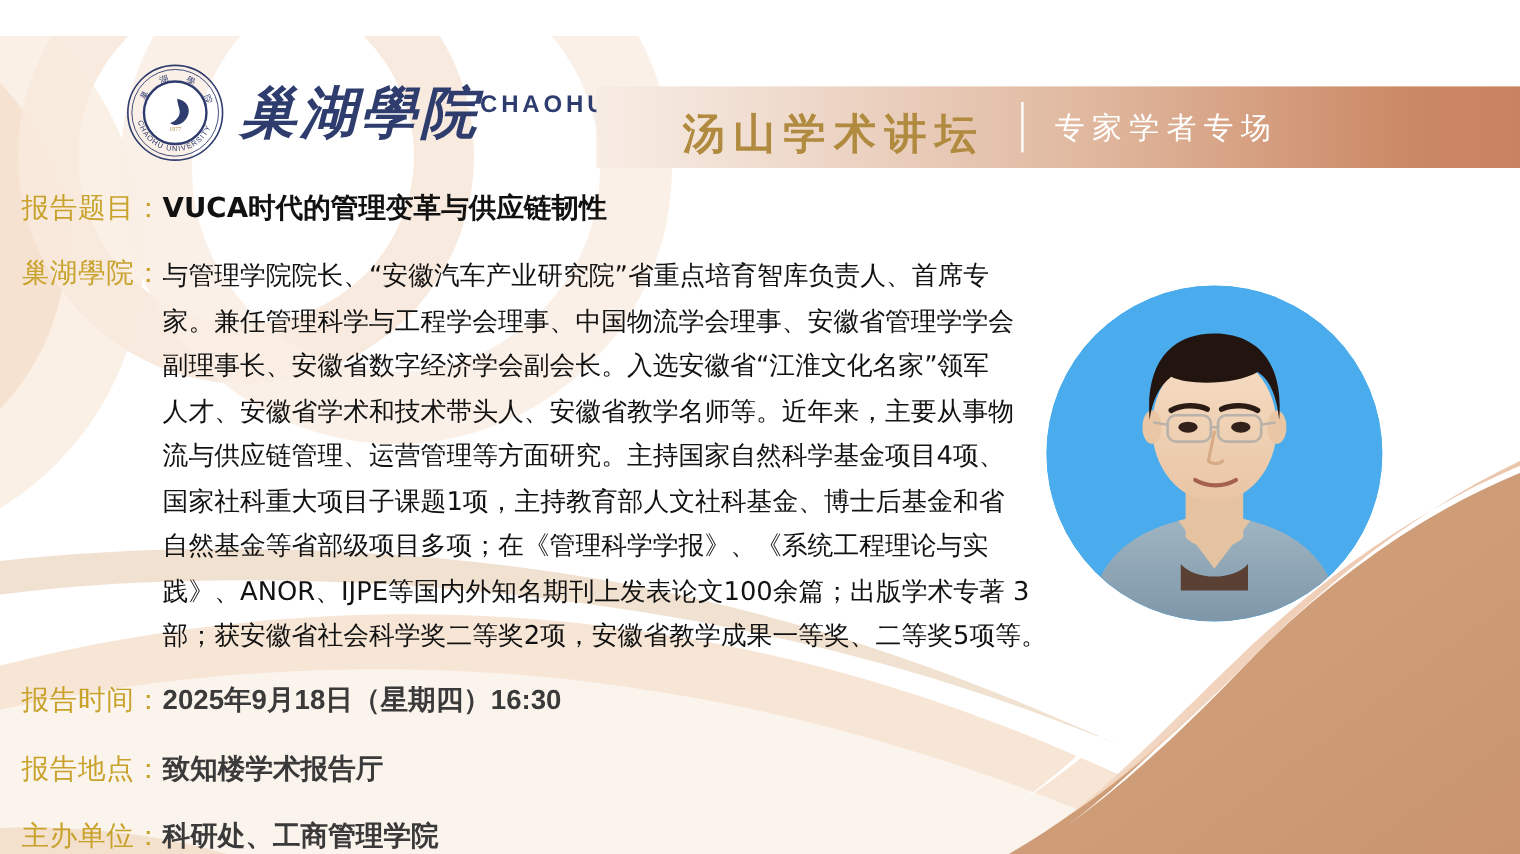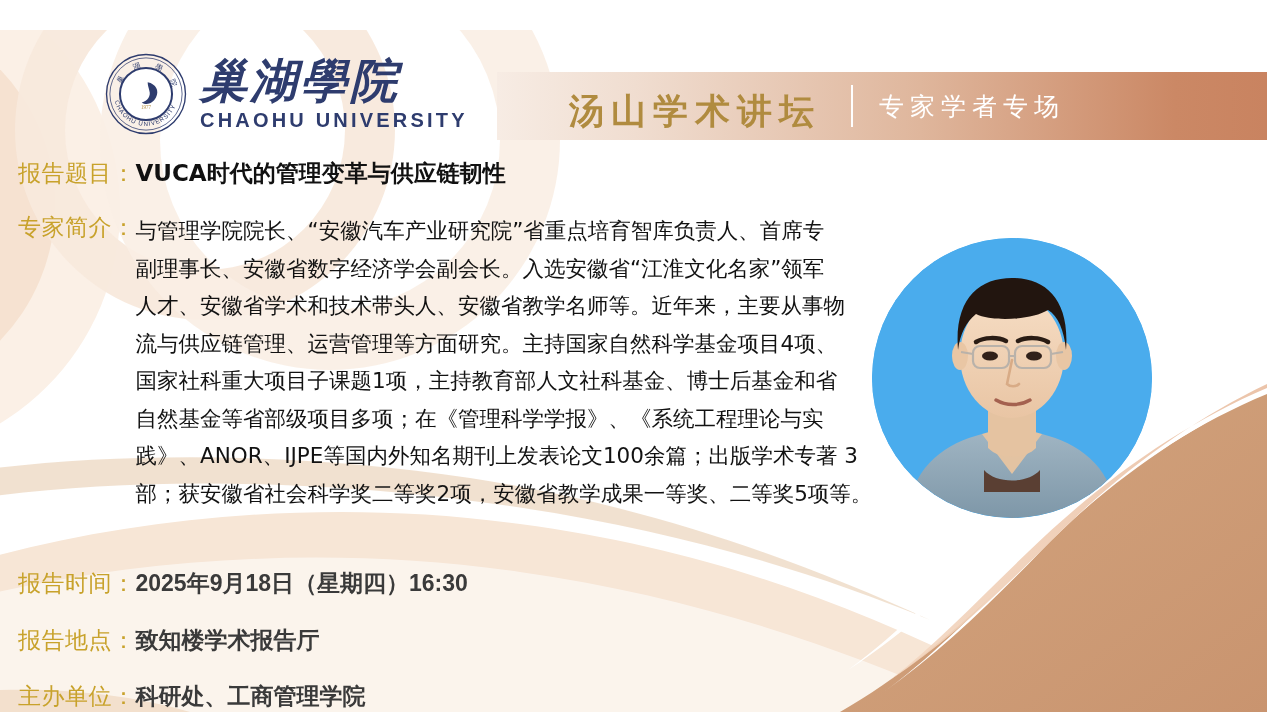--- a/index.html
+++ b/index.html
@@ -71,21 +71,21 @@
     align-items: center;
   }
   .logo-seal {
     width: 84px;
     height: 84px;
     position: relative;
   }
   .logo-text {
     margin-left: 12px;
     display: flex;
-    flex-direction: column;
+    flex-direction: row;
     justify-content: center;
   }
   .logo-cn {
     font-size: 47px;
     line-height: 1;
     font-weight: bold;
     font-style: italic;
     letter-spacing: 3px;
     color: #2e3c6e;
     font-family: "DejaVu Serif", "Liberation Serif", serif;
@@ -258,23 +258,24 @@
     <div class="banner-div"></div>
     <div class="banner-sub">专家学者专场</div>
   </div>
 
   <div class="row" id="row-title">
     <span class="label">报告题目：</span>
     <span class="value-bold">VUCA时代的管理变革与供应链韧性</span>
   </div>
 
   <div class="row" id="row-bio">
-    <span class="label">专家简介：</span>
+    <span class="label">巢湖學院：</span>
     <span class="bio-body">
       <span class="bio-line">与管理学院院长、“安徽汽车产业研究院”省重点培育智库负责人、首席专</span>
+      <span class="bio-line">家。兼任管理科学与工程学会理事、中国物流学会理事、安徽省管理学学会</span>
       <span class="bio-line">副理事长、安徽省数字经济学会副会长。入选安徽省“江淮文化名家”领军</span>
       <span class="bio-line">人才、安徽省学术和技术带头人、安徽省教学名师等。近年来，主要从事物</span>
       <span class="bio-line">流与供应链管理、运营管理等方面研究。主持国家自然科学基金项目4项、</span>
       <span class="bio-line">国家社科重大项目子课题1项，主持教育部人文社科基金、博士后基金和省</span>
       <span class="bio-line">自然基金等省部级项目多项；在《管理科学学报》、《系统工程理论与实</span>
       <span class="bio-line">践》、ANOR、IJPE等国内外知名期刊上发表论文100余篇；出版学术专著 3</span>
       <span class="bio-line"> 部；获安徽省社会科学奖二等奖2项，安徽省教学成果一等奖、二等奖5项等。</span>
     </span>
   </div>
 

